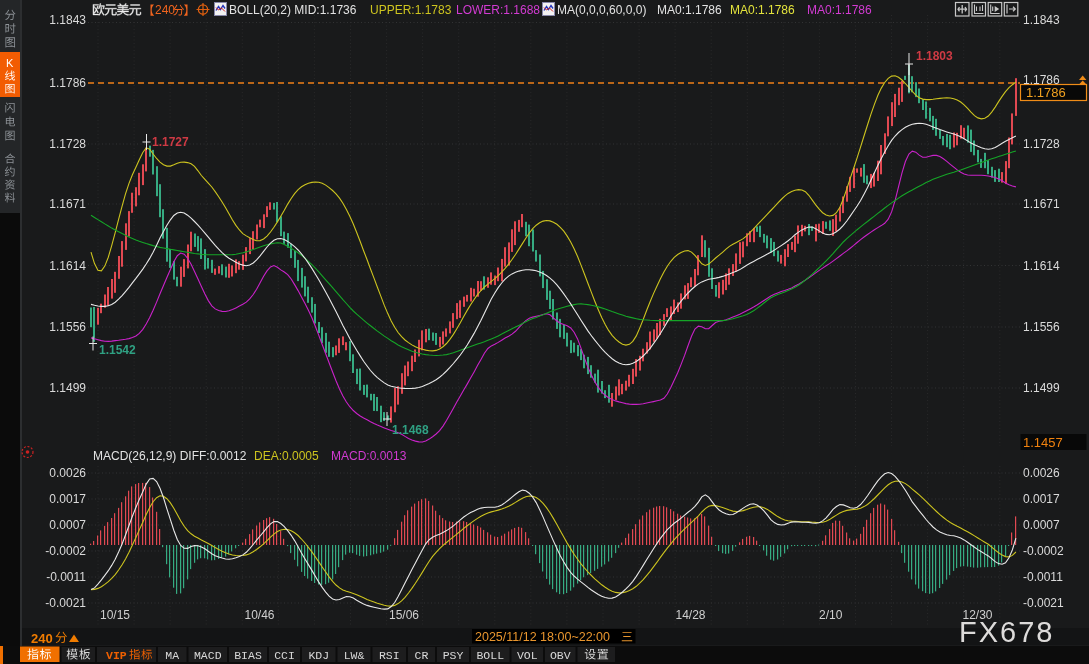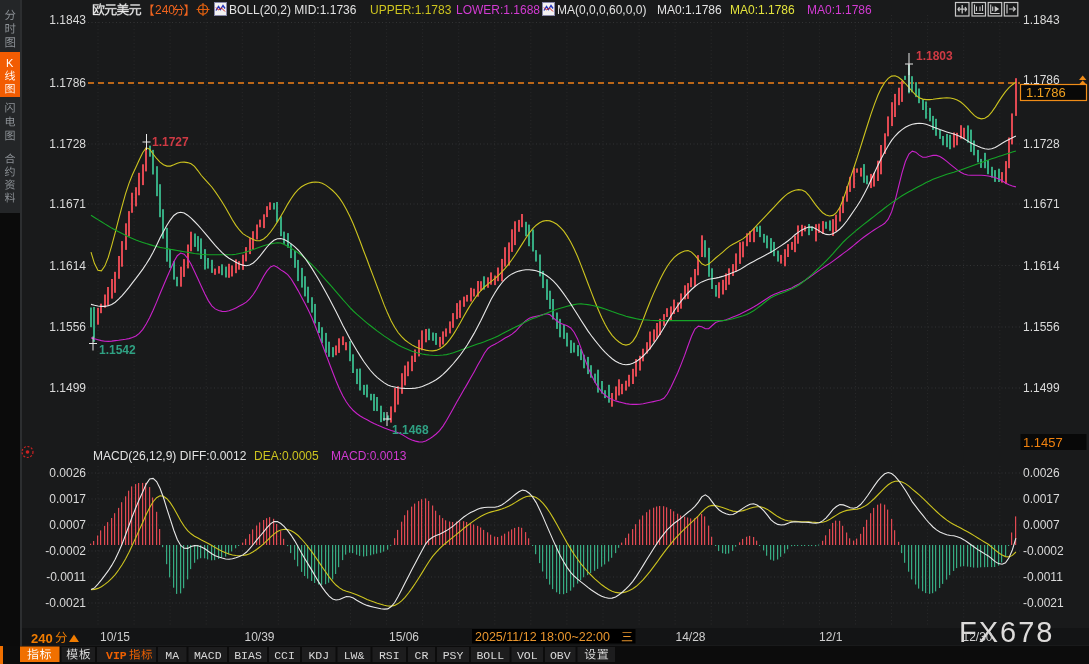--- a/index.html
+++ b/index.html
@@ -8,21 +8,21 @@
 .gh{stroke:#323334;stroke-width:1;stroke-dasharray:1,2.5}
 .lnw{fill:none;stroke:#e8e8e8;stroke-width:1.1}
 .lny{fill:none;stroke:#cdc41f;stroke-width:1.1}
 .lny2{fill:none;stroke:#cdc41f;stroke-width:1.1}
 .lnm{fill:none;stroke:#c922c9;stroke-width:1.1}
 .lng{fill:none;stroke:#15a527;stroke-width:1.1}
 .anr{fill:#cf3a44;font-size:12px;font-weight:bold}
 .ang{fill:#2fa183;font-size:12px;font-weight:bold}
 .axl{position:absolute;width:62px;text-align:right;font-size:12px;color:#dadada;line-height:12px}
 .axr{position:absolute;left:1023px;font-size:12px;color:#dadada;line-height:12px}
-.dt{position:absolute;top:630px;font-size:12px;color:#cfcfcf;line-height:14px}
+.dt{position:absolute;top:608px;font-size:12px;color:#cfcfcf;line-height:14px}
 </style></head><body>
 <div class="ab" style="left:0;top:628px;width:1089px;height:17px;background:#131415"></div>
 <div class="ab" style="left:0;top:0"><svg id="plot" width="1089" height="664" viewBox="0 0 1089 664">
 <line x1="98.0" y1="15" x2="98.0" y2="446" class="gv"></line>
       <line x1="98.0" y1="466" x2="98.0" y2="627" class="gv"></line>
       <line x1="134.1" y1="15" x2="134.1" y2="446" class="gv"></line>
       <line x1="134.1" y1="466" x2="134.1" y2="627" class="gv"></line>
       <line x1="170.1" y1="15" x2="170.1" y2="446" class="gv"></line>
       <line x1="170.1" y1="466" x2="170.1" y2="627" class="gv"></line>
       <line x1="206.2" y1="15" x2="206.2" y2="446" class="gv"></line>
@@ -797,16 +797,16 @@
 <div class="axr" style="top:493px">0.0017</div>
 <div class="axl" style="left:24px;top:519px">0.0007</div>
 <div class="axr" style="top:519px">0.0007</div>
 <div class="axl" style="left:24px;top:545px">-0.0002</div>
 <div class="axr" style="top:545px">-0.0002</div>
 <div class="axl" style="left:24px;top:571px">-0.0011</div>
 <div class="axr" style="top:571px">-0.0011</div>
 <div class="axl" style="left:24px;top:597px">-0.0021</div>
 <div class="axr" style="top:597px">-0.0021</div>
 <div class="dt" style="left:100px">10/15</div>
-<div class="dt" style="left:244.5px">10/39</div>
+<div class="dt" style="left:244.5px">10/46</div>
 <div class="dt" style="left:389px">15/06</div>
 <div class="dt" style="left:675.5px">14/28</div>
-<div class="dt" style="left:819px">12/1</div>
+<div class="dt" style="left:819px">2/10</div>
 <div class="dt" style="left:962.5px">12/30</div>
 </body></html>

